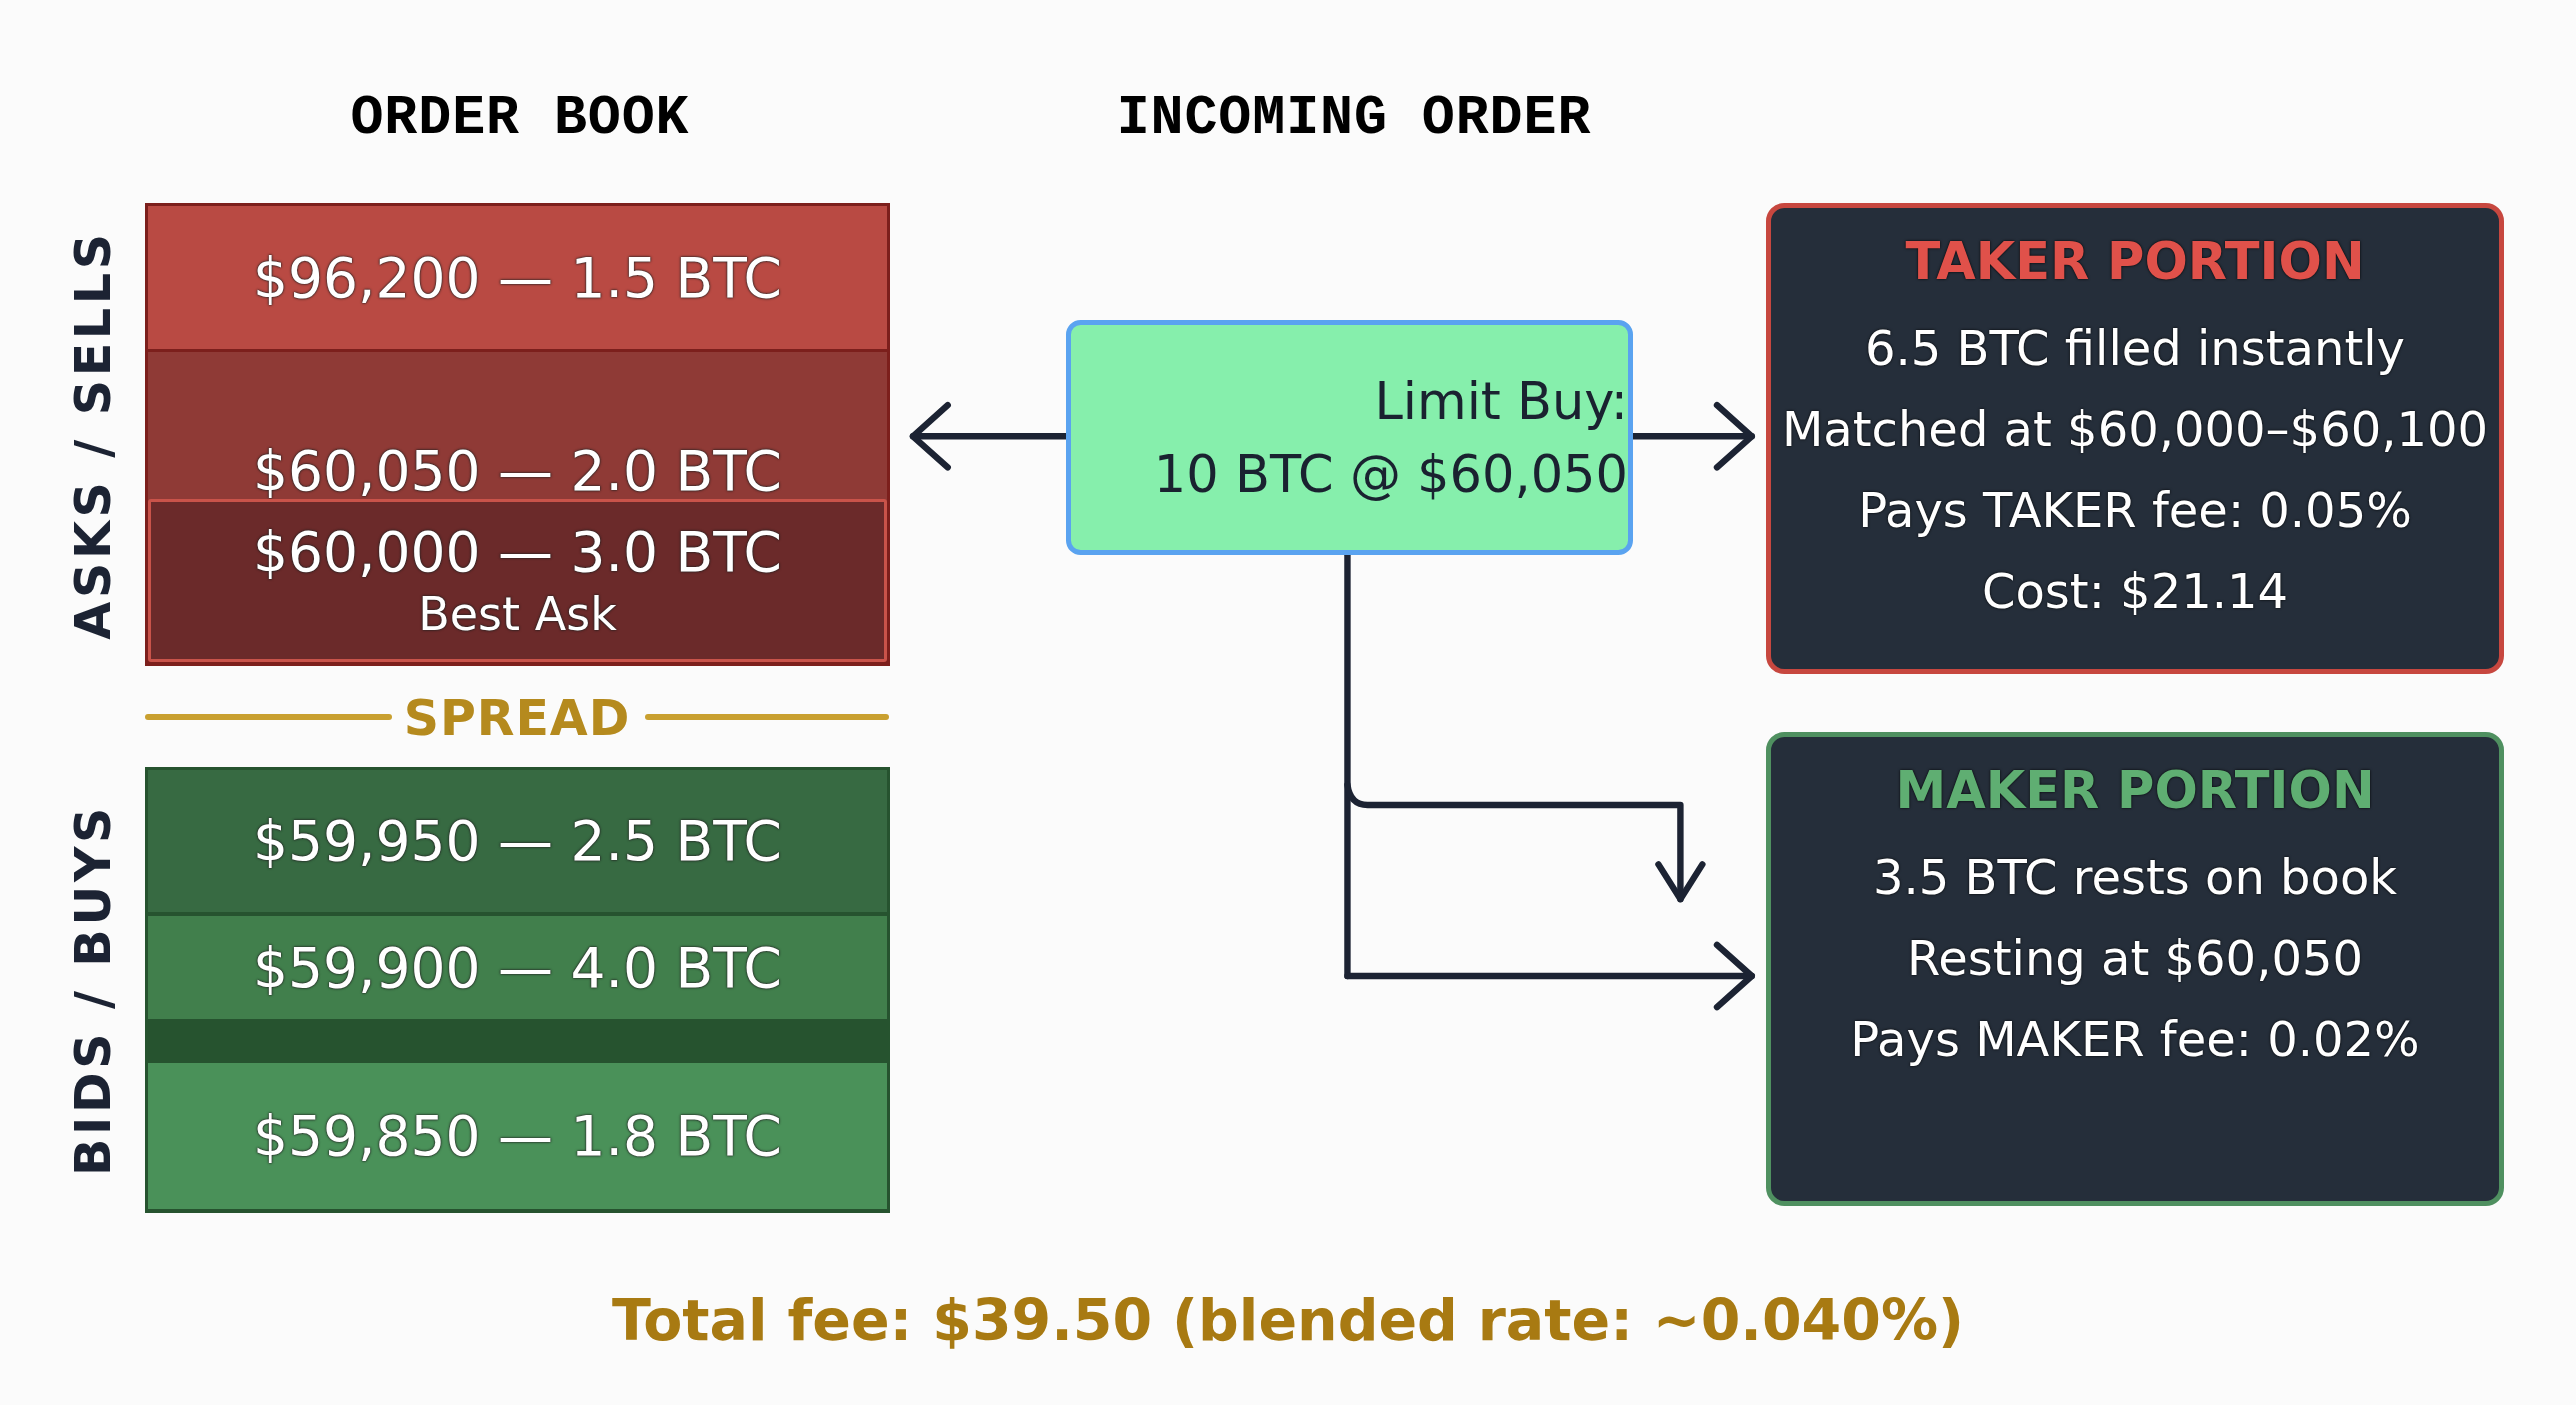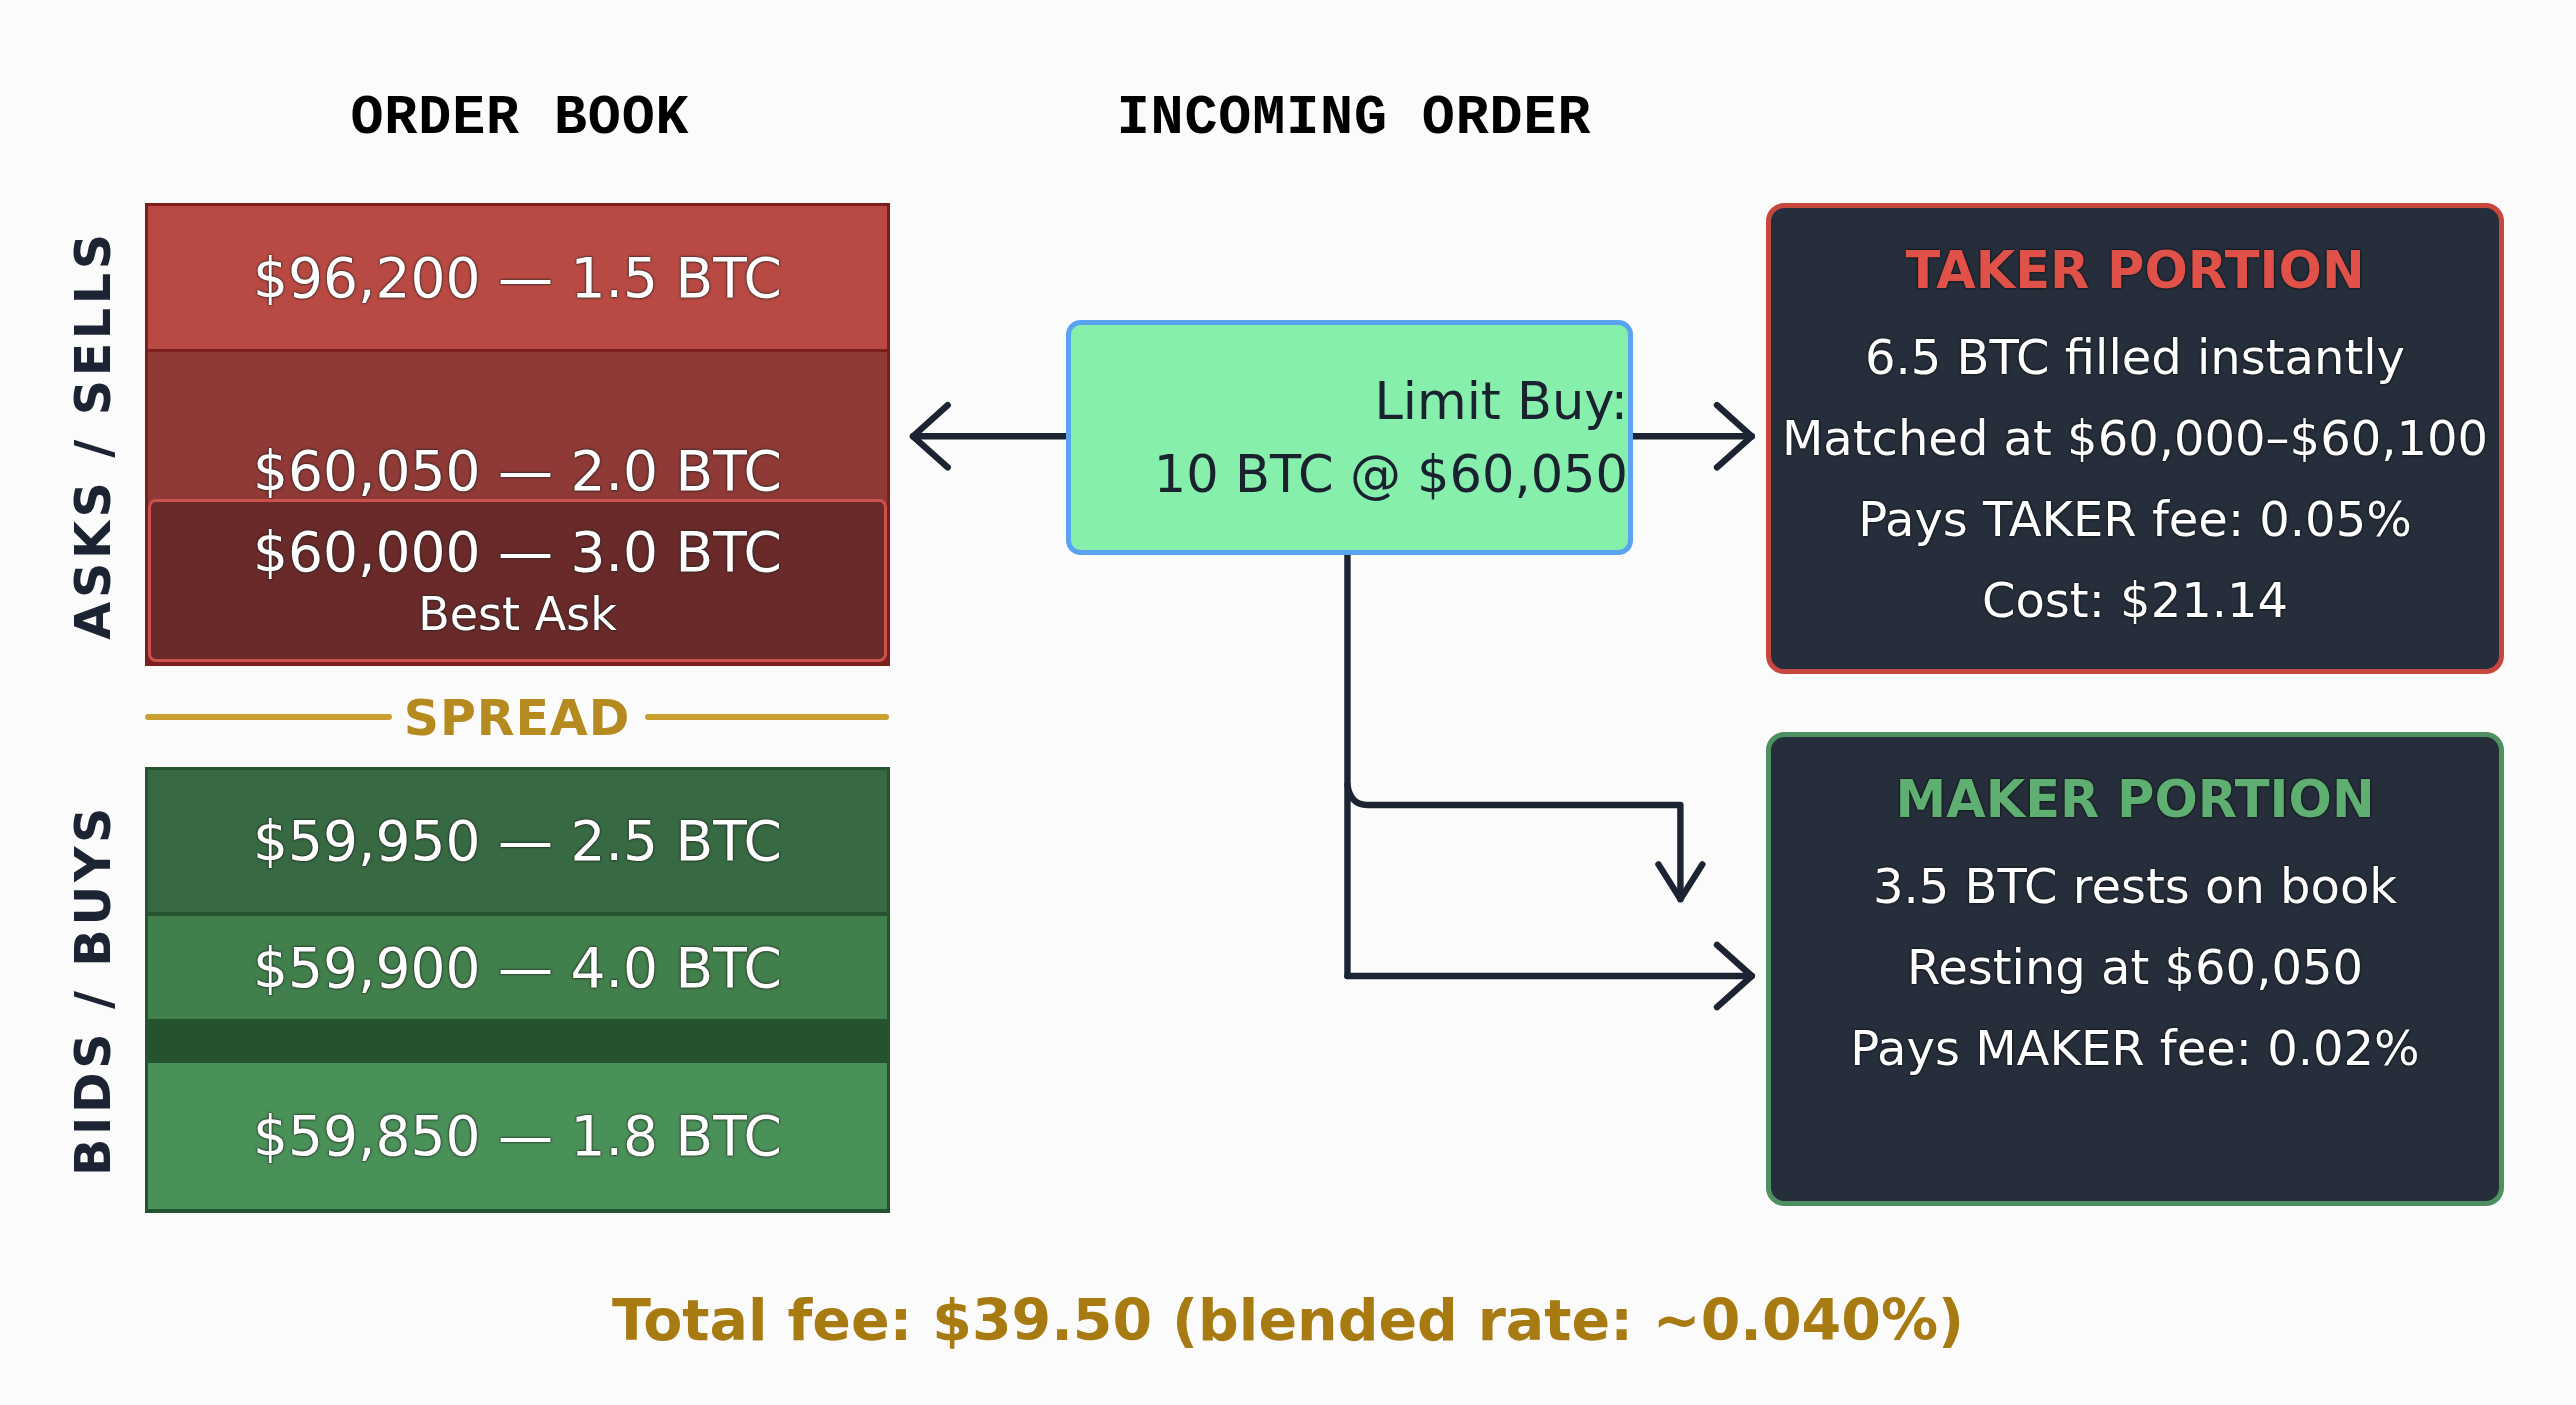--- a/index.html
+++ b/index.html
@@ -8,27 +8,27 @@
   .abs { position:absolute; }
   .heading { color:#000000; font-weight:bold; font-size:55px; letter-spacing:0.9px; text-align:right; transform:translateX(-50%); white-space:nowrap;font-family:Liberation Mono, monospace; }
   .side-label { color:#1c2333; font-weight:bold; font-size:49px; letter-spacing:3.7px; white-space:nowrap;
                 transform:translate(-50%,-50%) rotate(-90deg); }
   .book { border:3.7px solid; box-sizing:border-box; }
   .row { position:absolute; left:0; right:0; display:flex; flex-direction:column; align-items:center; justify-content:center;
          color:#fff; font-size:55px; box-sizing:border-box; text-shadow:0 0 2.7px #222, 0 0 1.8px #222; }
   .row .sub { font-size:46px; margin-top:3.7px; }
   .ask-book { left:145px; top:203px; width:745px; height:463px; border-color:#7c1f1c; background:#7c1f1c; }
   .bid-book { left:145px; top:767px; width:745px; height:446px; border-color:#26532f; background:#26532f; }
-  .best-ask { border:3.7px solid #c9534a; border-radius:8px; }
+  .best-ask { border:3.7px solid #c9534a; border-radius:3px; }
   .spread-line { height:6.4px; border-radius:3.7px; }
   .spread-label { color:#b58a1e; font-weight:bold; font-size:49px; letter-spacing:0.9px; transform:translate(-50%,-50%); white-space:nowrap; }
   .order-box { left:1066px; top:320px; width:567px; height:235px; box-sizing:border-box; background:#86efac; border:5.5px solid #5aa3f0;
                border-radius:14.6px; display:flex; flex-direction:column; align-items:flex-end; justify-content:center; color:#1a2230; font-size:51px; line-height:73px; }
   .result-box { box-sizing:border-box; background:#252e3a; border:5.5px solid; border-radius:18.3px; display:flex; flex-direction:column; align-items:center;
-                padding-top:33px; color:#fff; text-shadow:0 0 2.7px #000; }
+                padding-top:24px; color:#fff; text-shadow:0 0 2.7px #000; }
   .result-box .title { font-weight:bold; font-size:51px; margin-bottom:16.5px; }
   .result-box .line { font-size:48px; line-height:81px; white-space:nowrap; }
   .taker { left:1766px; top:203px; width:738px; height:471px; border-color:#c7473f; }
   .maker { left:1766px; top:732px; width:738px; height:474px; border-color:#4f9060; }
   .total { left:50%; top:1320px; transform:translate(-50%,-50%); color:#a87a12; font-weight:bold; font-size:57px; white-space:nowrap; }
   svg.arrows { position:absolute; left:0; top:0; }
 </style>
 </head>
 <body>
 

